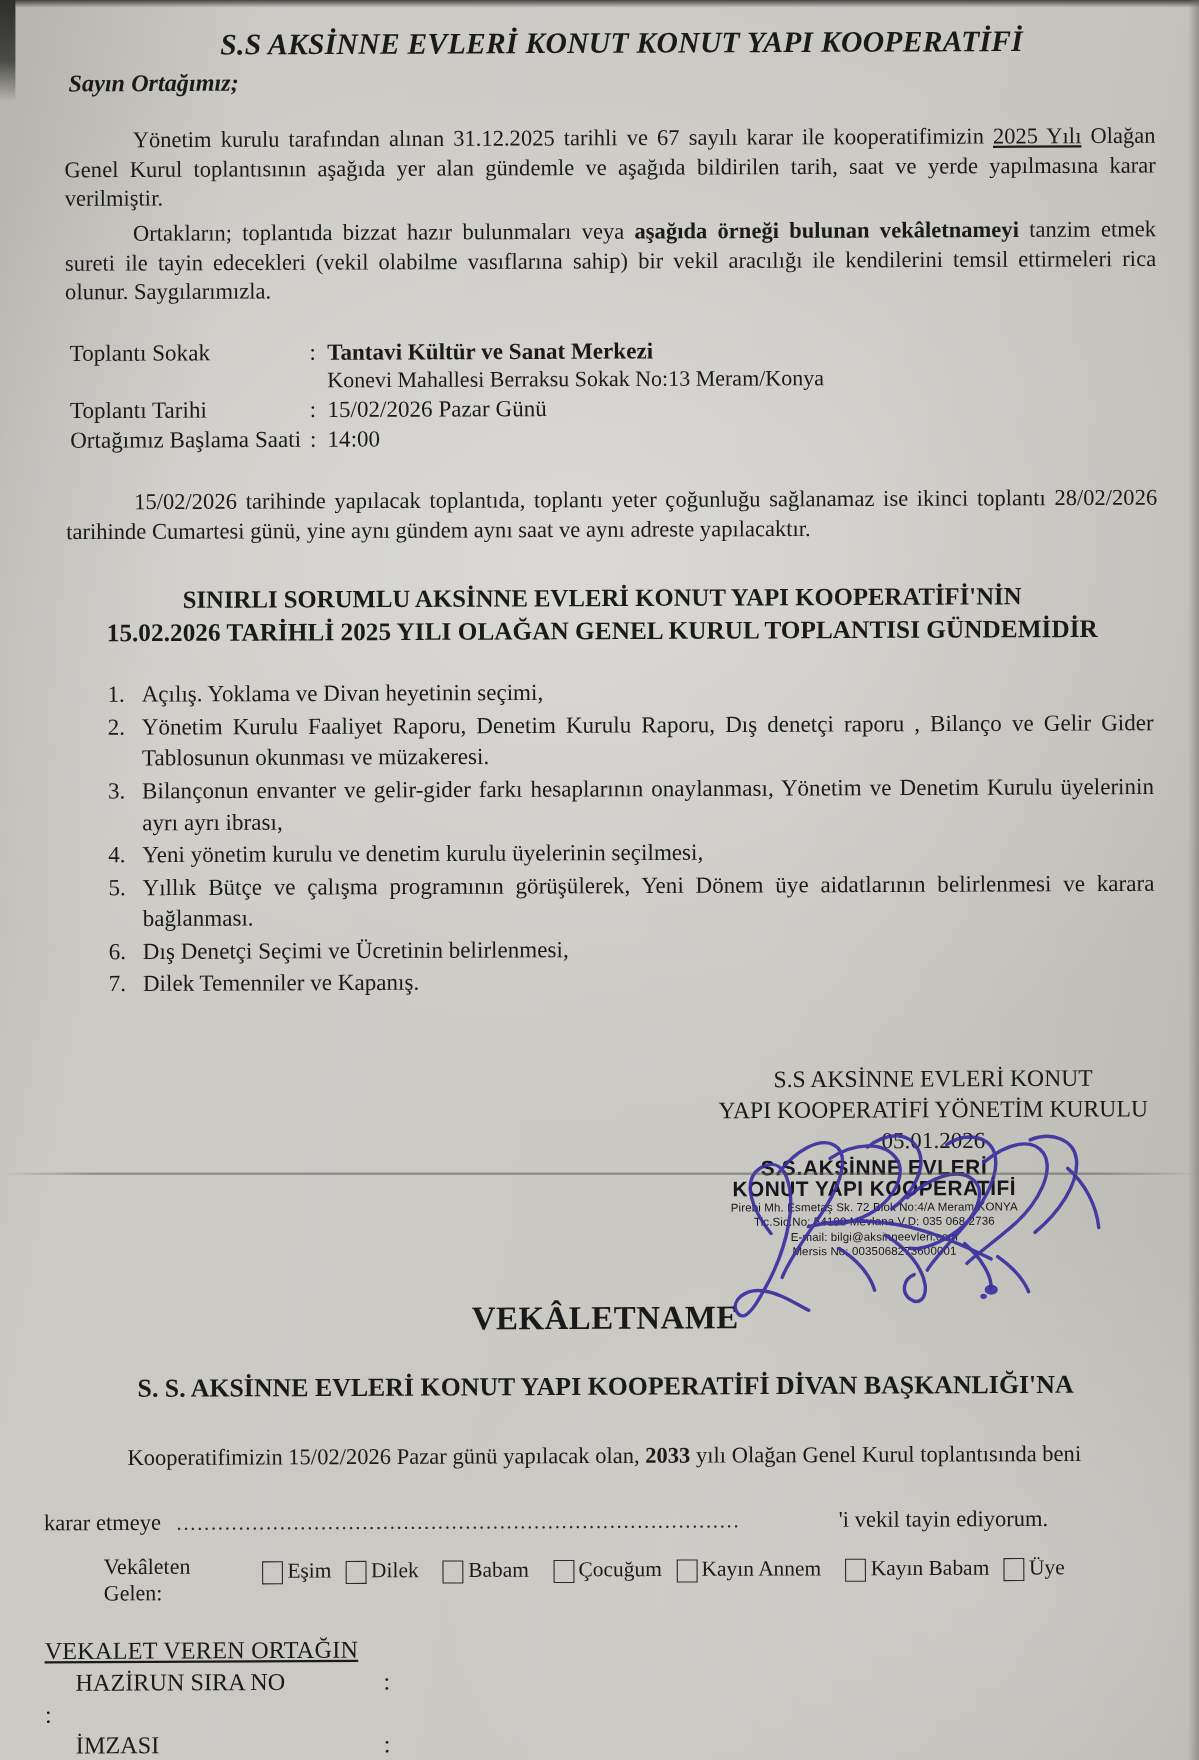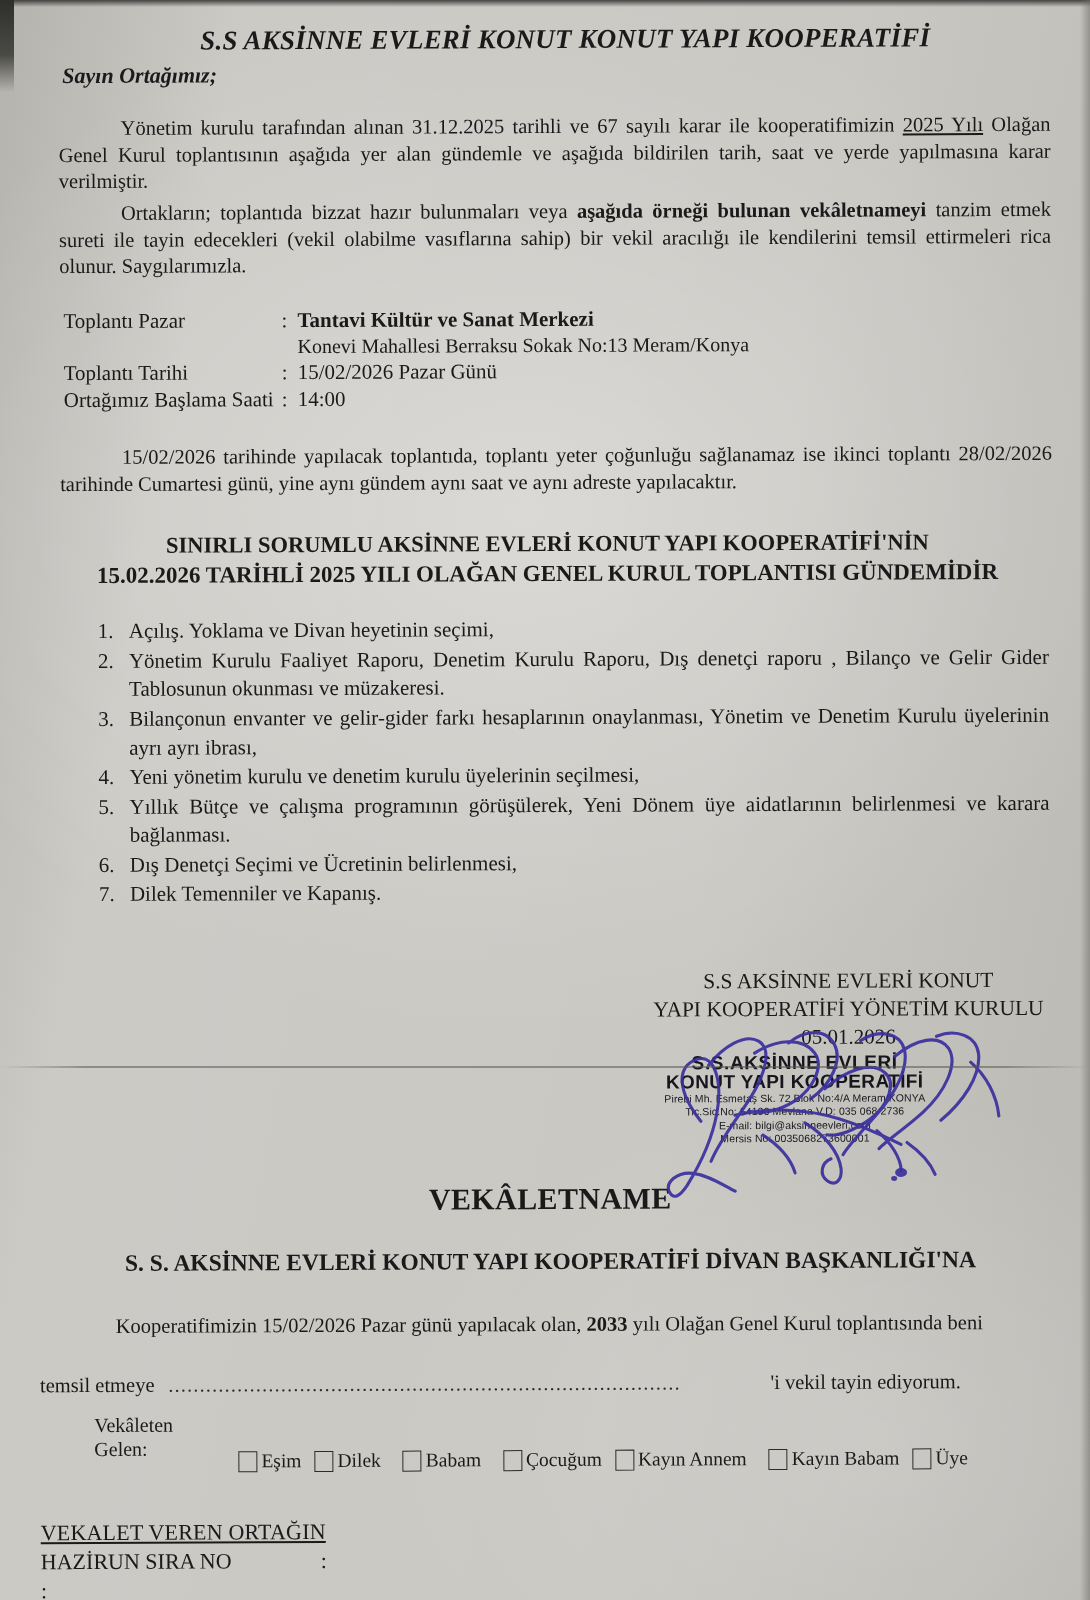--- a/index.html
+++ b/index.html
@@ -227,21 +227,20 @@
     display: flex;
     align-items: center;
     margin: -42px 0 0 232px;
     font-size: 19.5px;
     gap: 0;
   }
   .cb-item {
     display: flex;
     align-items: center;
     white-space: nowrap;
-    margin-top: 32px;
   }
   .cb {
     display: inline-block;
     width: 17px;
     height: 19px;
     border: 1.4px solid #2b2b2b;
     margin-right: 4px;
     background: transparent;
   }
   .cb-gap-sm { width: 13px; }
@@ -251,21 +250,21 @@
   .signer {
     margin: 46px 0 0 34px;
     font-size: 22px;
     line-height: 1.30;
   }
   .signer .hdr {
     text-decoration: underline;
     letter-spacing: 0.2px;
   }
   .signer-row { display: flex; }
-  .signer-row .k { width: 280px; display: inline-block; }
+  .signer-row .k { width: 280px; display: inline-block; margin-left: 28px; }
 
   
   .skewer { transform: rotate(-0.25deg); transform-origin: 50% 0%; }
 </style>
 </head>
 <body>
 
 <div class="page">
   <div class="paper-sheen"></div>
   <div class="edge-top"></div>
@@ -278,21 +277,21 @@
     <div class="doc-title">S.S AKSİNNE EVLERİ KONUT KONUT YAPI KOOPERATİFİ</div>
     <div class="salutation">Sayın Ortağımız;</div>
 
     <div class="body-block">
       <p class="para"><span>Yönetim kurulu tarafından alınan 31.12.2025 tarihli ve 67 sayılı karar ile kooperatifimizin </span><span class="u">2025 Yılı</span><span> Olağan Genel Kurul toplantısının aşağıda yer alan gündemle ve aşağıda bildirilen tarih, saat ve yerde yapılmasına karar verilmiştir.</span></p>
       <p class="para"><span>Ortakların; toplantıda bizzat hazır bulunmaları veya </span><span class="b">aşağıda örneği bulunan vekâletnameyi</span><span> tanzim etmek sureti ile tayin edecekleri (vekil olabilme vasıflarına sahip) bir vekil aracılığı ile kendilerini temsil ettirmeleri rica olunur. Saygılarımızla.</span></p>
     </div>
 
     <div class="meet">
       <div class="meet-row">
-        <span class="meet-label">Toplantı Pazar</span>
+        <span class="meet-label">Toplantı Sokak</span>
         <span class="meet-colon">:</span>
         <span class="meet-val bold">Tantavi Kültür ve Sanat Merkezi</span>
       </div>
       <div class="meet-sub">Konevi Mahallesi Berraksu Sokak No:13 Meram/Konya</div>
       <div class="meet-row">
         <span class="meet-label ul">Toplantı Tarihi</span>
         <span class="meet-colon">:</span>
         <span class="meet-val">15/02/2026 Pazar Günü</span>
       </div>
       <div class="meet-row">
@@ -359,21 +358,21 @@
         </g>
       </svg>
     </div>
 
     <div class="vek-title">VEKÂLETNAME</div>
     <div class="vek-sub">S. S. AKSİNNE EVLERİ KONUT YAPI KOOPERATİFİ DİVAN BAŞKANLIĞI'NA</div>
 
     <div class="vek-para"><span>Kooperatifimizin 15/02/2026 Pazar günü yapılacak olan, </span><span class="b">2033</span><span> yılı Olağan  Genel Kurul toplantısında beni</span></div>
 
     <div class="temsil-row">
-      <span>temsil etmeye</span>
+      <span>karar etmeye</span>
       <span class="dots">..................................................................................</span>
       <span>'i vekil tayin ediyorum.</span>
     </div>
 
     <div class="vek-gelen">
       <div>Vekâleten</div>
       <div>Gelen:</div>
     </div>
 
     <div class="cb-row">

